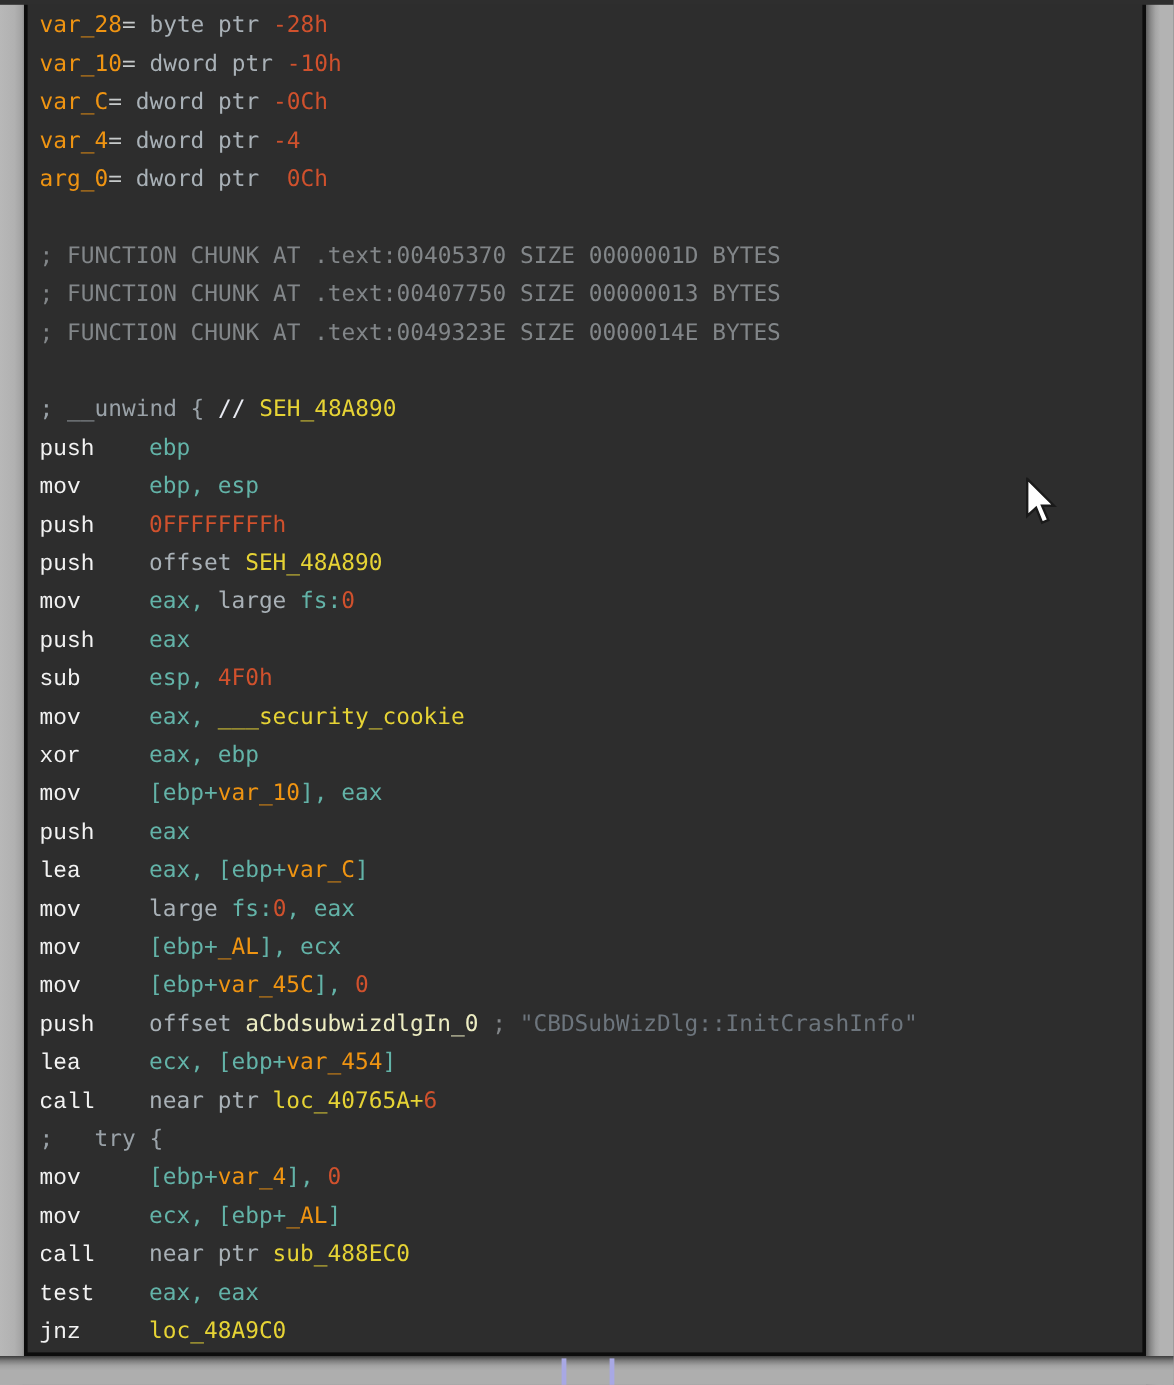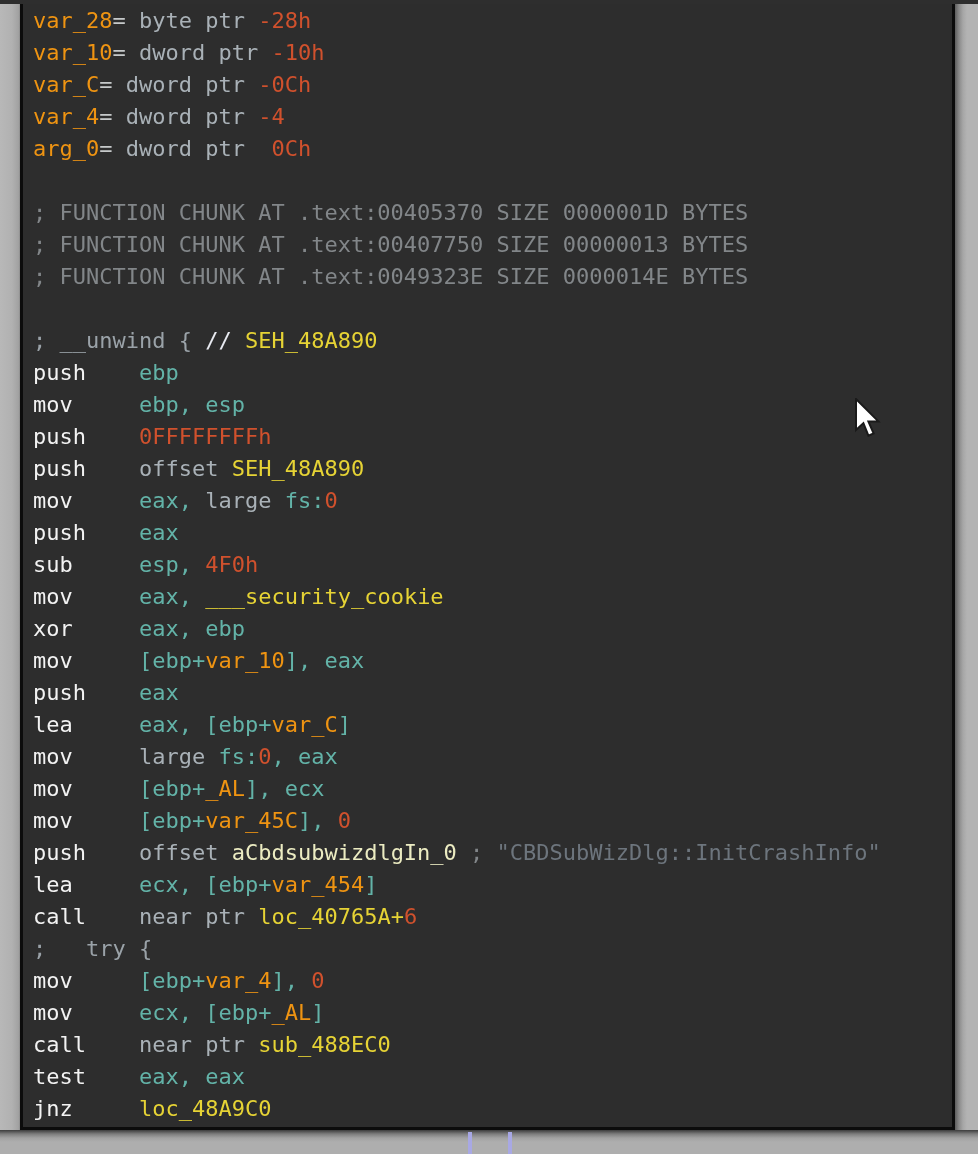--- a/index.html
+++ b/index.html
@@ -34,25 +34,25 @@
     position:absolute;left:20px;top:0;width:935px;height:1131px;
     background:var(--panel,#2d2d2d);
     border-left:3px solid var(--border,#0c0c0c);
     border-right:3px solid var(--border,#0c0c0c);
     border-bottom:4px solid var(--border,#0c0c0c);
     box-sizing:border-box;
     z-index:2;
   }
   .listing{
     margin:0;padding:5px 0 0 10px;
-    font-size:22px;line-height:32px;
+    font-size:19px;line-height:32px;
     white-space:pre;
   }
   .line{height:32px;}
-  .c-mnem {color:var(--c-mnem,#f2f2f2);}
+  .c-mnem {color:var(--c-mnem,#f2f2f2);font-family:Liberation Mono, monospace;}
   .c-reg  {color:var(--c-reg,#63b3a8);}
   .c-var  {color:var(--c-var,#ef9412);}
   .c-num  {color:var(--c-num,#d0512d);}
   .c-kw   {color:var(--c-kw,#a9b1b7);}
   .c-cmt  {color:var(--c-cmt,#828689);}
   .c-cmt2 {color:var(--c-cmt2,#9aa2a8);margin-top:41px;}
   .c-str  {color:var(--c-str,#6d757d);}
   .c-sym  {color:var(--c-sym,#e6d335);}
   .c-dname{color:var(--c-dname,#ececc2);margin-top:43px;}
   .c-eq   {color:var(--c-eq,#c6c9ca);}

